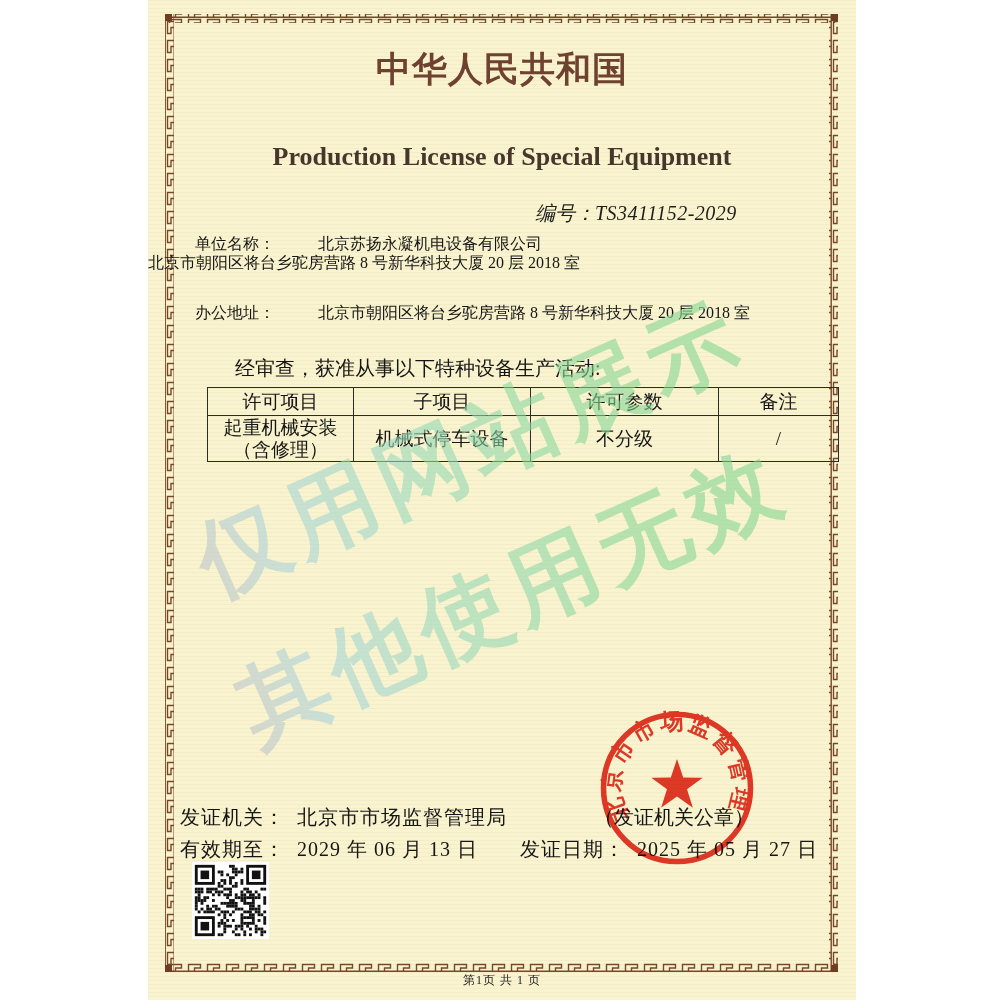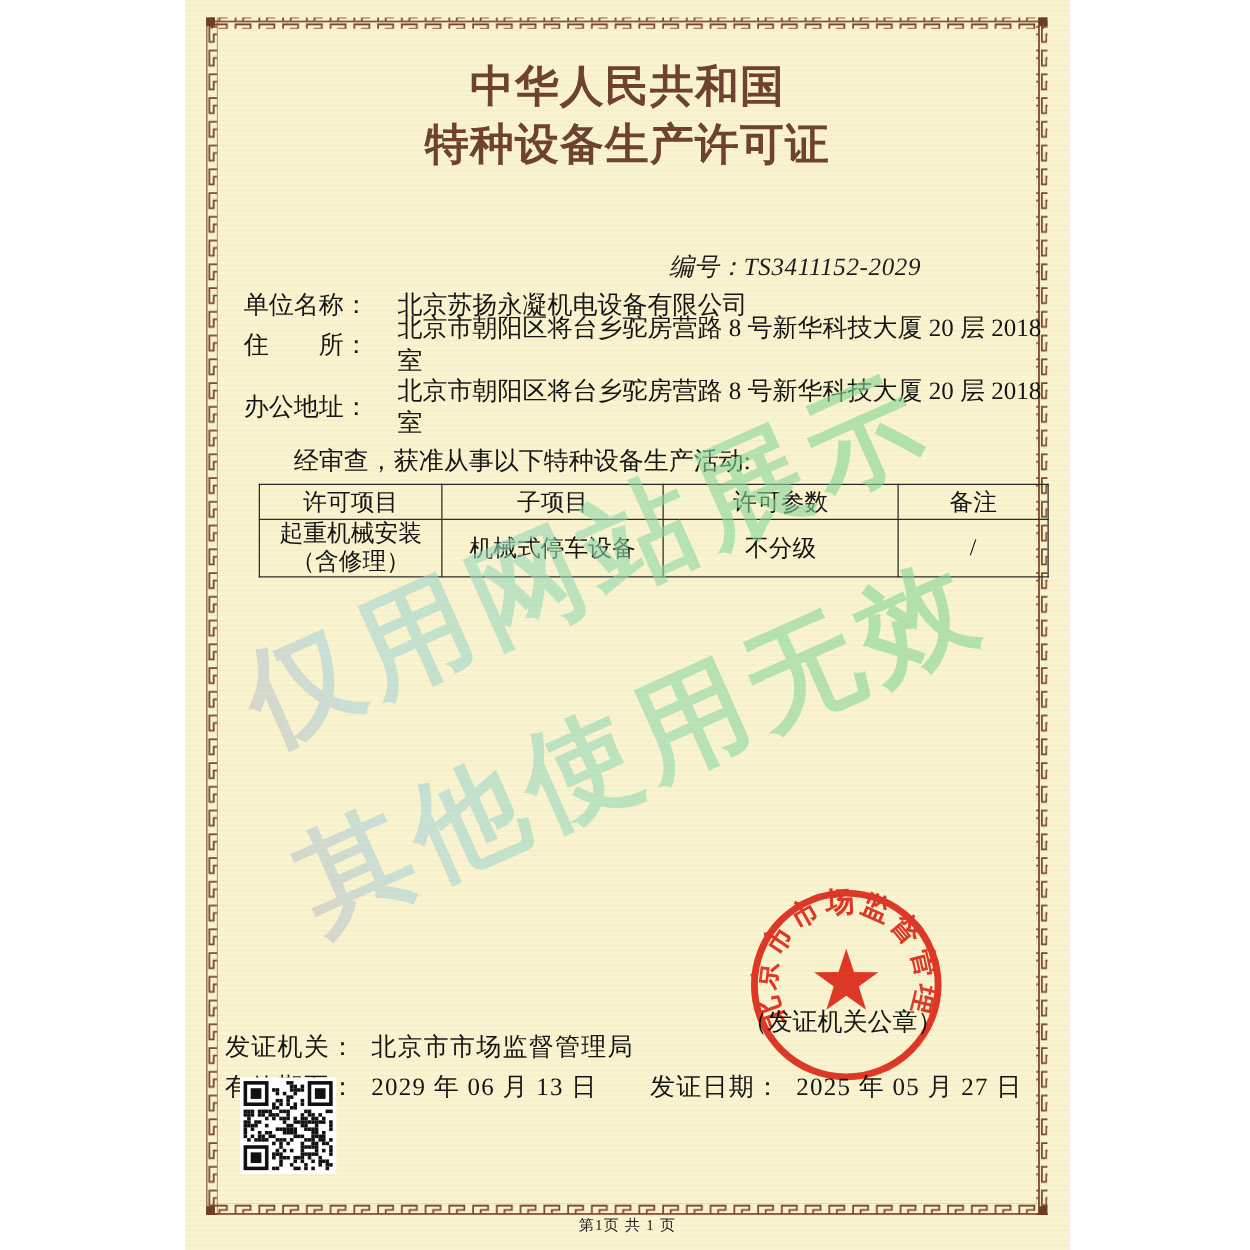--- a/index.html
+++ b/index.html
@@ -20,21 +20,21 @@
   .title-cn{width:708px;text-align:center;color:#6e4130;font-weight:bold;
     font-size:35px;line-height:44px;letter-spacing:1px;}
   .t1{position:absolute;top:48px;left:0;}
   .t2{position:absolute;top:94px;left:0;}
   .title-en{width:708px;text-align:center;color:#46362c;font-weight:600;font-size:26px;line-height:29px;}
   .e1{position:absolute;top:142px;left:0;}
   .e2{position:absolute;top:171px;left:0;}
   .license-row{position:absolute;left:387px;top:200px;font-size:20px;color:#1d1d1d;font-style:italic;}
   .license-row b{font-weight:normal;letter-spacing:.5px;}
 
-  .field-row{position:absolute;left:0;width:708px;display:flex;color:#151515;font-size:20px;line-height:26px;}
+  .field-row{position:absolute;left:0;width:708px;display:flex;color:#151515;font-size:16px;line-height:26px;}
   .field-label{width:123px;padding-left:47px;flex:none;display:flex;align-items:center;}
   .field-value{width:524px;}
   .fr1{top:231px;}
   .fr2{top:250px;}
   .fr3{top:300px;}
 
   .intro{position:absolute;left:87px;top:355px;font-size:20px;color:#151515;}
 
   table.lic{position:absolute;left:39px;top:387px;border-collapse:collapse;table-layout:fixed;
     font-size:19px;color:#151515;margin-left:20px;}
@@ -46,21 +46,21 @@
 
   .watermark{position:absolute;width:660px;height:112px;text-align:center;
     font-family:"Liberation Sans","DejaVu Sans",sans-serif;font-weight:bold;
     font-size:90px;line-height:112px;letter-spacing:8px;
     background:linear-gradient(to right,#c9bfc2 0%,#aad4dc 18%,#97d9b8 42%,#88d79a 68%,#84d58f 100%);
     -webkit-background-clip:text;background-clip:text;color:transparent;
     opacity:.6;z-index:5;pointer-events:none;white-space:nowrap;}
   .wm1{left:-8px;top:392px;transform:rotate(-24deg);}
   .wm2{left:34px;top:539px;transform:rotate(-24deg);}
 
-  .issue-row{position:absolute;font-size:20px;color:#151515;line-height:26px;white-space:nowrap;margin-top:21px;}
+  .issue-row{position:absolute;font-size:20px;color:#151515;line-height:26px;white-space:nowrap;}
   .ir1{left:32px;top:804px;}
   .ir2{left:32px;top:836px;}
   .ir3{left:372px;top:836px;}
   .issue-row .lab{letter-spacing:1px;}
   .issue-row .val{margin-left:12px;letter-spacing:1px;}
 
   .seal-caption{position:absolute;left:406px;top:804px;width:240px;text-align:center;
     font-size:20px;color:#151515;z-index:3;}
   .seal-svg{position:absolute;left:444px;top:703px;z-index:4;mix-blend-mode:multiply;opacity:.92;}
   .seal-ring-text{font-size:23px;font-weight:bold;letter-spacing:3.5px;
@@ -91,32 +91,31 @@
     <rect x="681" y="14" width="9" height="958" fill="url(#mv)"></rect>
     <rect x="17" y="14" width="7" height="7" fill="#6e3d22"></rect>
     <rect x="683" y="14" width="7" height="7" fill="#6e3d22"></rect>
     <rect x="17" y="965" width="7" height="7" fill="#6e3d22"></rect>
     <rect x="683" y="965" width="7" height="7" fill="#6e3d22"></rect>
   </svg>
 
   <div class="content">
 
     <div class="title-cn t1">中华人民共和国</div>
-    <div class="title-cn t2">特种设备生产许可证</div>
+    <div class="title-en e1">Production License of Special Equipment</div>
 
     <div class="license-row">
       <span>编号：</span><b>TS3411152-2029</b>
     </div>
 
     <div class="field-row fr1">
       <div class="field-label">单位名称：</div>
       <div class="field-value">北京苏扬永凝机电设备有限公司</div>
     </div>
     <div class="field-row fr2">
-      <div class="field-label">住　　所：</div>
       <div class="field-value">北京市朝阳区将台乡驼房营路 8 号新华科技大厦 20 层 2018 室</div>
     </div>
     <div class="field-row fr3">
       <div class="field-label">办公地址：</div>
       <div class="field-value">北京市朝阳区将台乡驼房营路 8 号新华科技大厦 20 层 2018 室</div>
     </div>
 
     <div class="intro">经审查，获准从事以下特种设备生产活动:</div>
 
     <table class="lic">

